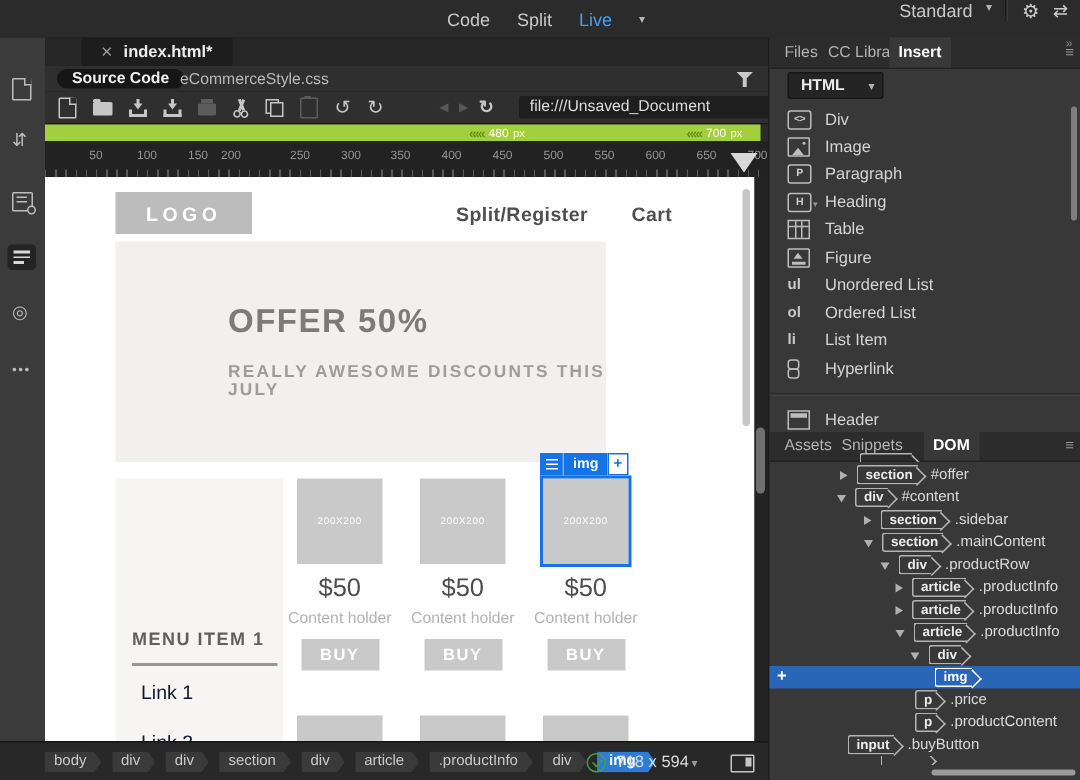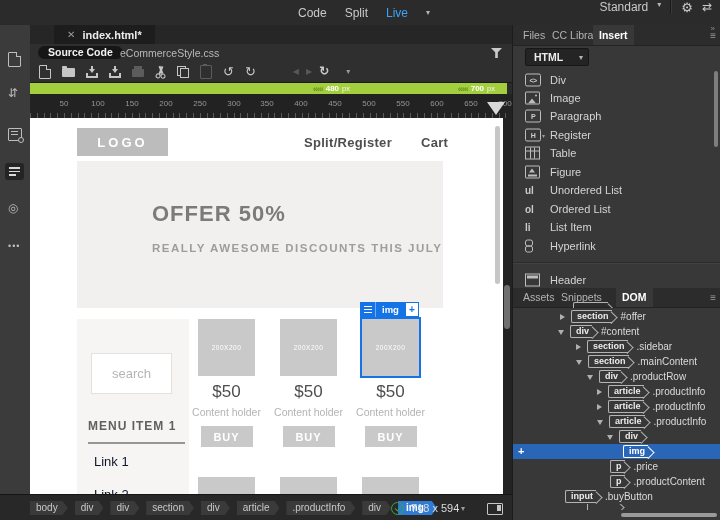--- a/index.html
+++ b/index.html
@@ -65,33 +65,33 @@
   .tchar{font-size:13px;color:#c6c6c6;line-height:13px;margin-right:11px;flex:none}
   .tsmall{font-size:8px;color:#585858;margin-right:7px;flex:none}
   .urlfield{flex:none;width:158px;height:13px;line-height:13px;background:#1e1e1e;border-radius:2px;color:#dcdcdc;font-size:10.5px;padding:1px 7px;margin-left:6px;white-space:nowrap;overflow:hidden}
   .urlcar{margin-left:6px;font-size:8px;color:#9a9a9a}
 
   
   .mediabar{position:absolute;left:30px;top:83px;width:482px;height:11px;background:#2b2b2b}
   .greenbar{position:absolute;left:0;top:0;width:477px;height:11px;background:#a3cf3f}
   .mq{position:absolute;top:1px;height:9px;display:flex;align-items:center;gap:3px;transform:translateX(-100%);white-space:nowrap}
   .mq .chev{color:#66901c;font-size:9px;font-weight:bold;letter-spacing:-1px}
-  .mq .val{color:#fff;font-size:8px;font-weight:bold}
+  .mq .val{color:#fff;font-size:8px;font-weight:normal}
   .mq .unit{color:#f2f8e2;font-size:7.5px}
   .ruler{position:absolute;left:30px;top:94px;width:482px;height:24px;background:#222;border-bottom:1px solid #101010}
   .rnum{position:absolute;top:5px;transform:translateX(-50%);font-size:8px;color:#949494}
   .ticks{position:absolute;left:0;bottom:0;width:480px;height:5px;background-image:repeating-linear-gradient(to right,#5a5a5a 0 1px,transparent 1px 6.79px)}
   .marker{position:absolute;left:457px;top:8px;width:0;height:0;border-left:9px solid transparent;border-right:9px solid transparent;border-top:13px solid #d8d8d8}
 
   
   .design{position:absolute;left:30px;top:118px;width:473px;height:376px;background:#fff;overflow:hidden}
   .logo{position:absolute;left:47px;top:10px;width:91px;height:28px;background:#bcbcbc;color:#fff;
         font-size:13px;font-weight:bold;letter-spacing:3px;display:flex;align-items:center;justify-content:center}
   .navitem{position:absolute;top:17px;font-size:13px;font-weight:bold;color:#4e4e4e;letter-spacing:.3px}
-  .offer{position:absolute;left:47px;top:43px;width:366px;height:147px;background:#f1f0ee}
+  .offer{position:absolute;left:47px;top:43px;width:327px;height:147px;background:#f1f0ee}
   .offer h1{position:absolute;left:75px;top:40px;margin:0;font-size:22px;font-weight:bold;color:#7b7b7b;letter-spacing:1px}
   .offer h2{position:absolute;left:75px;top:81px;margin:0;font-size:11.5px;font-weight:bold;color:#9d9d9d;letter-spacing:1.5px}
   .psidebar{position:absolute;left:47px;top:201px;width:112px;height:175px;background:#f6f5f3}
   .searchbox{position:absolute;left:14px;top:34px;width:79px;height:39px;background:#fff;border:1px solid #e3e1de;
              color:#b5b5b5;font-size:13px;display:flex;align-items:center;justify-content:center}
   .menutitle{position:absolute;left:11px;top:100px;font-size:12px;font-weight:bold;color:#606060;letter-spacing:1px}
   .menurule{position:absolute;left:11px;top:123px;width:97px;height:2px;background:#969696}
   .plink{position:absolute;left:17px;font-size:13px;color:#0f172a}
   .card{position:absolute;top:201px;width:57px;display:flex;flex-direction:column;align-items:center}
   .pimg{width:57px;height:57px;background:#c9c9c9;display:flex;align-items:center;justify-content:center}
@@ -243,20 +243,21 @@
         <i class="l2"></i>
       </span>
     <span class="tic t-copy"></span>
     <span class="tic t-paste"></span>
     <span class="tchar">↺</span>
     <span class="tchar">↻</span>
     <span style="width:26px;flex:none"></span>
     <span class="tsmall">◀</span>
     <span class="tsmall">▶</span>
     <span class="tchar" style="font-weight:bold;font-size:12px">↻</span>
+    <span class="urlfield">file:///Unsaved_Document</span>
     <span class="urlcar">▾</span>
   </div>
 
   <div class="mediabar">
     <div class="greenbar">
       <span class="mq" style="left:320px">
         <span class="chev">‹‹‹‹‹</span>
         <span class="val">480</span>
         <span class="unit">px</span>
       </span>
@@ -265,21 +266,21 @@
         <span class="val">700</span>
         <span class="unit">px</span>
       </span>
     </div>
   </div>
 
   <div class="ruler">
     <span class="rnum" style="left:34px">50</span>
     <span class="rnum" style="left:68px">100</span>
     <span class="rnum" style="left:102px">150</span>
-    <span class="rnum" style="left:136px">200</span>
+    <span class="rnum" style="left:124px">200</span>
     <span class="rnum" style="left:170px">250</span>
     <span class="rnum" style="left:204px">300</span>
     <span class="rnum" style="left:237px">350</span>
     <span class="rnum" style="left:271px">400</span>
     <span class="rnum" style="left:305px">450</span>
     <span class="rnum" style="left:339px">500</span>
     <span class="rnum" style="left:373px">550</span>
     <span class="rnum" style="left:407px">600</span>
     <span class="rnum" style="left:441px">650</span>
     <span class="rnum" style="left:475px">700</span>
@@ -291,21 +292,20 @@
     <div class="logo">LOGO</div>
     <span class="navitem" style="left:274px">Split/Register</span>
     <span class="navitem" style="left:391px">Cart</span>
 
     <div class="offer">
       <h1>OFFER 50%</h1>
       <h2>REALLY AWESOME DISCOUNTS THIS JULY</h2>
     </div>
 
     <div class="psidebar">
-      <div class="searchbox">search</div>
       <div class="menutitle">MENU ITEM 1</div>
       <div class="menurule"></div>
       <span class="plink" style="top:135px">Link 1</span>
       <span class="plink" style="top:168px">Link 2</span>
     </div>
 
     <div class="card" style="left:168px">
       <div class="pimg">
           <span class="ph">200X200</span>
         </div>
@@ -398,21 +398,21 @@
       <span class="ii i-boxg">
           <i class="g">P</i>
         </span>
       <span class="lbl">Paragraph</span>
     </div>
     <div class="insrow" style="top:101px">
       <span class="ii i-boxg">
           <i class="g">H</i>
         </span>
       <span class="hcar">▾</span>
-      <span class="lbl">Register</span>
+      <span class="lbl">Heading</span>
     </div>
     <div class="insrow" style="top:119px">
       <span class="ii i-tbl"></span>
       <span class="lbl">Table</span>
     </div>
     <div class="insrow" style="top:138px">
       <span class="ii i-fig"></span>
       <span class="lbl">Figure</span>
     </div>
     <div class="insrow" style="top:156px">

